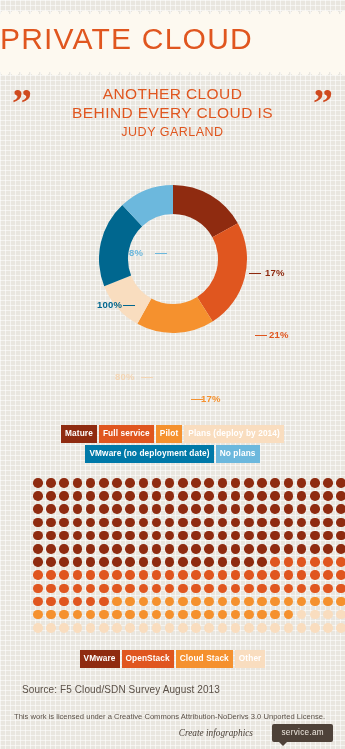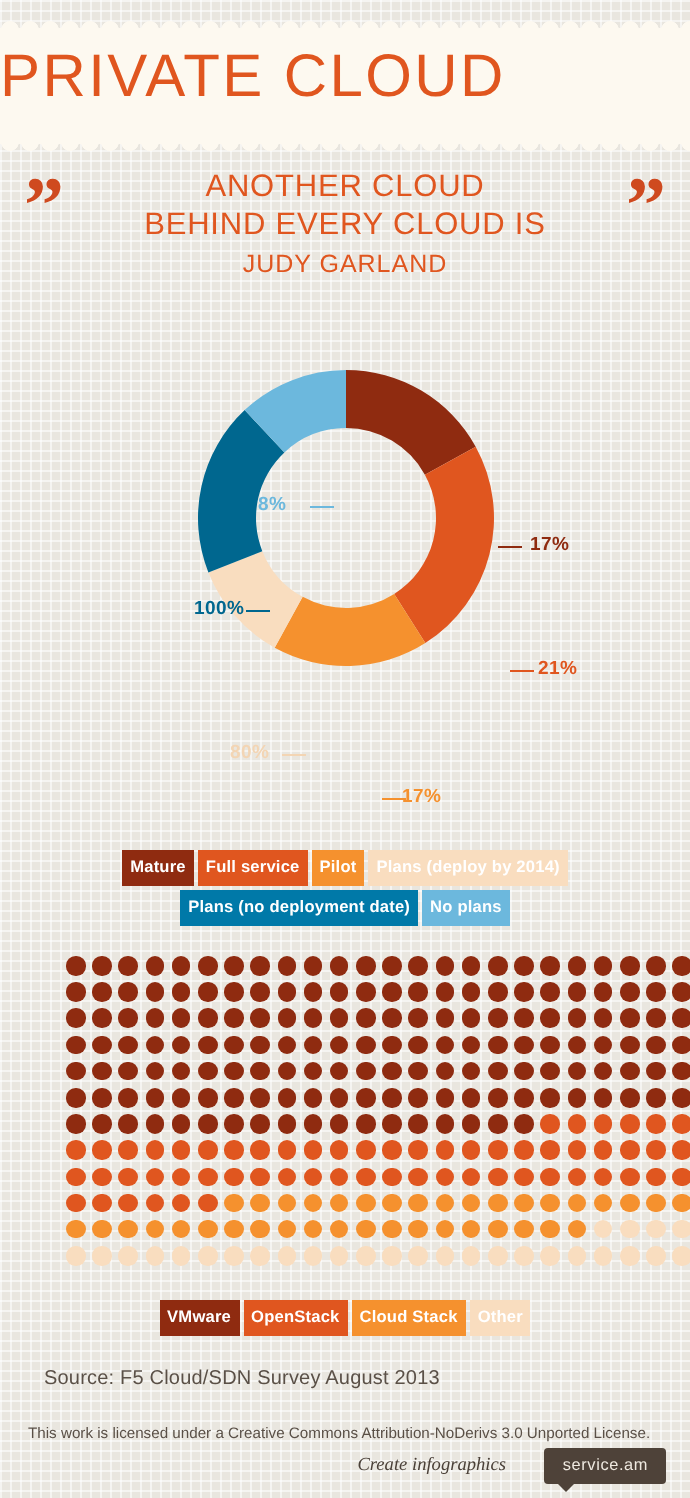--- a/index.html
+++ b/index.html
@@ -156,21 +156,21 @@
         <span class="lead" style="border-top: 1.4px solid rgb(243, 213, 180); width: 12px; height: 0px; left: 141px; top: 202px;"></span>
         <span class="pct" style="color: rgb(0, 103, 143); left: 97px; top: 124px;">100%</span>
         <span class="lead" style="border-top: 1.4px solid rgb(0, 103, 143); width: 12px; height: 0px; left: 123px; top: 130px;"></span>
         <span class="pct" style="color: rgb(108, 184, 221); left: 129px; top: 72px;">8%</span>
         <span class="lead" style="border-top: 1.4px solid rgb(108, 184, 221); width: 12px; height: 0px; left: 155px; top: 78px;"></span>
       </div>
   </div>
 
   <div class="legend" style="top:425px;">
     <div class="legend-row" id="dl-row1"><span class="chip" style="background: rgb(143, 43, 16); color: rgb(255, 255, 255);">Mature</span><span class="chip" style="background: rgb(224, 86, 31); color: rgb(255, 255, 255);">Full service</span><span class="chip" style="background: rgb(245, 145, 46); color: rgb(255, 255, 255);">Pilot</span><span class="chip" style="background: rgb(249, 221, 191); color: rgb(255, 255, 255);">Plans (deploy by 2014)</span></div>
-    <div class="legend-row" id="dl-row2"><span class="chip" style="background: rgb(0, 121, 168); color: rgb(255, 255, 255);">Plans (no deployment date)</span><span class="chip" style="background: rgb(108, 184, 221); color: rgb(255, 255, 255);">No plans</span></div>
+    <div class="legend-row" id="dl-row2"><span class="chip" style="background: rgb(0, 121, 168); color: rgb(255, 255, 255);">VMware (no deployment date)</span><span class="chip" style="background: rgb(108, 184, 221); color: rgb(255, 255, 255);">No plans</span></div>
   </div>
 
   <div class="matrix" id="matrix">
       <span class="mrow"><span class="dot" style="background: rgb(143, 43, 16);"></span><span class="dot" style="background: rgb(143, 43, 16);"></span><span class="dot" style="background: rgb(143, 43, 16);"></span><span class="dot" style="background: rgb(143, 43, 16);"></span><span class="dot" style="background: rgb(143, 43, 16);"></span><span class="dot" style="background: rgb(143, 43, 16);"></span><span class="dot" style="background: rgb(143, 43, 16);"></span><span class="dot" style="background: rgb(143, 43, 16);"></span><span class="dot" style="background: rgb(143, 43, 16);"></span><span class="dot" style="background: rgb(143, 43, 16);"></span><span class="dot" style="background: rgb(143, 43, 16);"></span><span class="dot" style="background: rgb(143, 43, 16);"></span><span class="dot" style="background: rgb(143, 43, 16);"></span><span class="dot" style="background: rgb(143, 43, 16);"></span><span class="dot" style="background: rgb(143, 43, 16);"></span><span class="dot" style="background: rgb(143, 43, 16);"></span><span class="dot" style="background: rgb(143, 43, 16);"></span><span class="dot" style="background: rgb(143, 43, 16);"></span><span class="dot" style="background: rgb(143, 43, 16);"></span><span class="dot" style="background: rgb(143, 43, 16);"></span><span class="dot" style="background: rgb(143, 43, 16);"></span><span class="dot" style="background: rgb(143, 43, 16);"></span><span class="dot" style="background: rgb(143, 43, 16);"></span><span class="dot" style="background: rgb(143, 43, 16);"></span></span>
       <span class="mrow"><span class="dot" style="background: rgb(143, 43, 16);"></span><span class="dot" style="background: rgb(143, 43, 16);"></span><span class="dot" style="background: rgb(143, 43, 16);"></span><span class="dot" style="background: rgb(143, 43, 16);"></span><span class="dot" style="background: rgb(143, 43, 16);"></span><span class="dot" style="background: rgb(143, 43, 16);"></span><span class="dot" style="background: rgb(143, 43, 16);"></span><span class="dot" style="background: rgb(143, 43, 16);"></span><span class="dot" style="background: rgb(143, 43, 16);"></span><span class="dot" style="background: rgb(143, 43, 16);"></span><span class="dot" style="background: rgb(143, 43, 16);"></span><span class="dot" style="background: rgb(143, 43, 16);"></span><span class="dot" style="background: rgb(143, 43, 16);"></span><span class="dot" style="background: rgb(143, 43, 16);"></span><span class="dot" style="background: rgb(143, 43, 16);"></span><span class="dot" style="background: rgb(143, 43, 16);"></span><span class="dot" style="background: rgb(143, 43, 16);"></span><span class="dot" style="background: rgb(143, 43, 16);"></span><span class="dot" style="background: rgb(143, 43, 16);"></span><span class="dot" style="background: rgb(143, 43, 16);"></span><span class="dot" style="background: rgb(143, 43, 16);"></span><span class="dot" style="background: rgb(143, 43, 16);"></span><span class="dot" style="background: rgb(143, 43, 16);"></span><span class="dot" style="background: rgb(143, 43, 16);"></span></span>
       <span class="mrow"><span class="dot" style="background: rgb(143, 43, 16);"></span><span class="dot" style="background: rgb(143, 43, 16);"></span><span class="dot" style="background: rgb(143, 43, 16);"></span><span class="dot" style="background: rgb(143, 43, 16);"></span><span class="dot" style="background: rgb(143, 43, 16);"></span><span class="dot" style="background: rgb(143, 43, 16);"></span><span class="dot" style="background: rgb(143, 43, 16);"></span><span class="dot" style="background: rgb(143, 43, 16);"></span><span class="dot" style="background: rgb(143, 43, 16);"></span><span class="dot" style="background: rgb(143, 43, 16);"></span><span class="dot" style="background: rgb(143, 43, 16);"></span><span class="dot" style="background: rgb(143, 43, 16);"></span><span class="dot" style="background: rgb(143, 43, 16);"></span><span class="dot" style="background: rgb(143, 43, 16);"></span><span class="dot" style="background: rgb(143, 43, 16);"></span><span class="dot" style="background: rgb(143, 43, 16);"></span><span class="dot" style="background: rgb(143, 43, 16);"></span><span class="dot" style="background: rgb(143, 43, 16);"></span><span class="dot" style="background: rgb(143, 43, 16);"></span><span class="dot" style="background: rgb(143, 43, 16);"></span><span class="dot" style="background: rgb(143, 43, 16);"></span><span class="dot" style="background: rgb(143, 43, 16);"></span><span class="dot" style="background: rgb(143, 43, 16);"></span><span class="dot" style="background: rgb(143, 43, 16);"></span></span>
       <span class="mrow"><span class="dot" style="background: rgb(143, 43, 16);"></span><span class="dot" style="background: rgb(143, 43, 16);"></span><span class="dot" style="background: rgb(143, 43, 16);"></span><span class="dot" style="background: rgb(143, 43, 16);"></span><span class="dot" style="background: rgb(143, 43, 16);"></span><span class="dot" style="background: rgb(143, 43, 16);"></span><span class="dot" style="background: rgb(143, 43, 16);"></span><span class="dot" style="background: rgb(143, 43, 16);"></span><span class="dot" style="background: rgb(143, 43, 16);"></span><span class="dot" style="background: rgb(143, 43, 16);"></span><span class="dot" style="background: rgb(143, 43, 16);"></span><span class="dot" style="background: rgb(143, 43, 16);"></span><span class="dot" style="background: rgb(143, 43, 16);"></span><span class="dot" style="background: rgb(143, 43, 16);"></span><span class="dot" style="background: rgb(143, 43, 16);"></span><span class="dot" style="background: rgb(143, 43, 16);"></span><span class="dot" style="background: rgb(143, 43, 16);"></span><span class="dot" style="background: rgb(143, 43, 16);"></span><span class="dot" style="background: rgb(143, 43, 16);"></span><span class="dot" style="background: rgb(143, 43, 16);"></span><span class="dot" style="background: rgb(143, 43, 16);"></span><span class="dot" style="background: rgb(143, 43, 16);"></span><span class="dot" style="background: rgb(143, 43, 16);"></span><span class="dot" style="background: rgb(143, 43, 16);"></span></span>
       <span class="mrow"><span class="dot" style="background: rgb(143, 43, 16);"></span><span class="dot" style="background: rgb(143, 43, 16);"></span><span class="dot" style="background: rgb(143, 43, 16);"></span><span class="dot" style="background: rgb(143, 43, 16);"></span><span class="dot" style="background: rgb(143, 43, 16);"></span><span class="dot" style="background: rgb(143, 43, 16);"></span><span class="dot" style="background: rgb(143, 43, 16);"></span><span class="dot" style="background: rgb(143, 43, 16);"></span><span class="dot" style="background: rgb(143, 43, 16);"></span><span class="dot" style="background: rgb(143, 43, 16);"></span><span class="dot" style="background: rgb(143, 43, 16);"></span><span class="dot" style="background: rgb(143, 43, 16);"></span><span class="dot" style="background: rgb(143, 43, 16);"></span><span class="dot" style="background: rgb(143, 43, 16);"></span><span class="dot" style="background: rgb(143, 43, 16);"></span><span class="dot" style="background: rgb(143, 43, 16);"></span><span class="dot" style="background: rgb(143, 43, 16);"></span><span class="dot" style="background: rgb(143, 43, 16);"></span><span class="dot" style="background: rgb(143, 43, 16);"></span><span class="dot" style="background: rgb(143, 43, 16);"></span><span class="dot" style="background: rgb(143, 43, 16);"></span><span class="dot" style="background: rgb(143, 43, 16);"></span><span class="dot" style="background: rgb(143, 43, 16);"></span><span class="dot" style="background: rgb(143, 43, 16);"></span></span>
       <span class="mrow"><span class="dot" style="background: rgb(143, 43, 16);"></span><span class="dot" style="background: rgb(143, 43, 16);"></span><span class="dot" style="background: rgb(143, 43, 16);"></span><span class="dot" style="background: rgb(143, 43, 16);"></span><span class="dot" style="background: rgb(143, 43, 16);"></span><span class="dot" style="background: rgb(143, 43, 16);"></span><span class="dot" style="background: rgb(143, 43, 16);"></span><span class="dot" style="background: rgb(143, 43, 16);"></span><span class="dot" style="background: rgb(143, 43, 16);"></span><span class="dot" style="background: rgb(143, 43, 16);"></span><span class="dot" style="background: rgb(143, 43, 16);"></span><span class="dot" style="background: rgb(143, 43, 16);"></span><span class="dot" style="background: rgb(143, 43, 16);"></span><span class="dot" style="background: rgb(143, 43, 16);"></span><span class="dot" style="background: rgb(143, 43, 16);"></span><span class="dot" style="background: rgb(143, 43, 16);"></span><span class="dot" style="background: rgb(143, 43, 16);"></span><span class="dot" style="background: rgb(143, 43, 16);"></span><span class="dot" style="background: rgb(143, 43, 16);"></span><span class="dot" style="background: rgb(143, 43, 16);"></span><span class="dot" style="background: rgb(143, 43, 16);"></span><span class="dot" style="background: rgb(143, 43, 16);"></span><span class="dot" style="background: rgb(143, 43, 16);"></span><span class="dot" style="background: rgb(143, 43, 16);"></span></span>
       <span class="mrow"><span class="dot" style="background: rgb(143, 43, 16);"></span><span class="dot" style="background: rgb(143, 43, 16);"></span><span class="dot" style="background: rgb(143, 43, 16);"></span><span class="dot" style="background: rgb(143, 43, 16);"></span><span class="dot" style="background: rgb(143, 43, 16);"></span><span class="dot" style="background: rgb(143, 43, 16);"></span><span class="dot" style="background: rgb(143, 43, 16);"></span><span class="dot" style="background: rgb(143, 43, 16);"></span><span class="dot" style="background: rgb(143, 43, 16);"></span><span class="dot" style="background: rgb(143, 43, 16);"></span><span class="dot" style="background: rgb(143, 43, 16);"></span><span class="dot" style="background: rgb(143, 43, 16);"></span><span class="dot" style="background: rgb(143, 43, 16);"></span><span class="dot" style="background: rgb(143, 43, 16);"></span><span class="dot" style="background: rgb(143, 43, 16);"></span><span class="dot" style="background: rgb(143, 43, 16);"></span><span class="dot" style="background: rgb(143, 43, 16);"></span><span class="dot" style="background: rgb(143, 43, 16);"></span><span class="dot" style="background: rgb(224, 86, 31);"></span><span class="dot" style="background: rgb(224, 86, 31);"></span><span class="dot" style="background: rgb(224, 86, 31);"></span><span class="dot" style="background: rgb(224, 86, 31);"></span><span class="dot" style="background: rgb(224, 86, 31);"></span><span class="dot" style="background: rgb(224, 86, 31);"></span></span>

